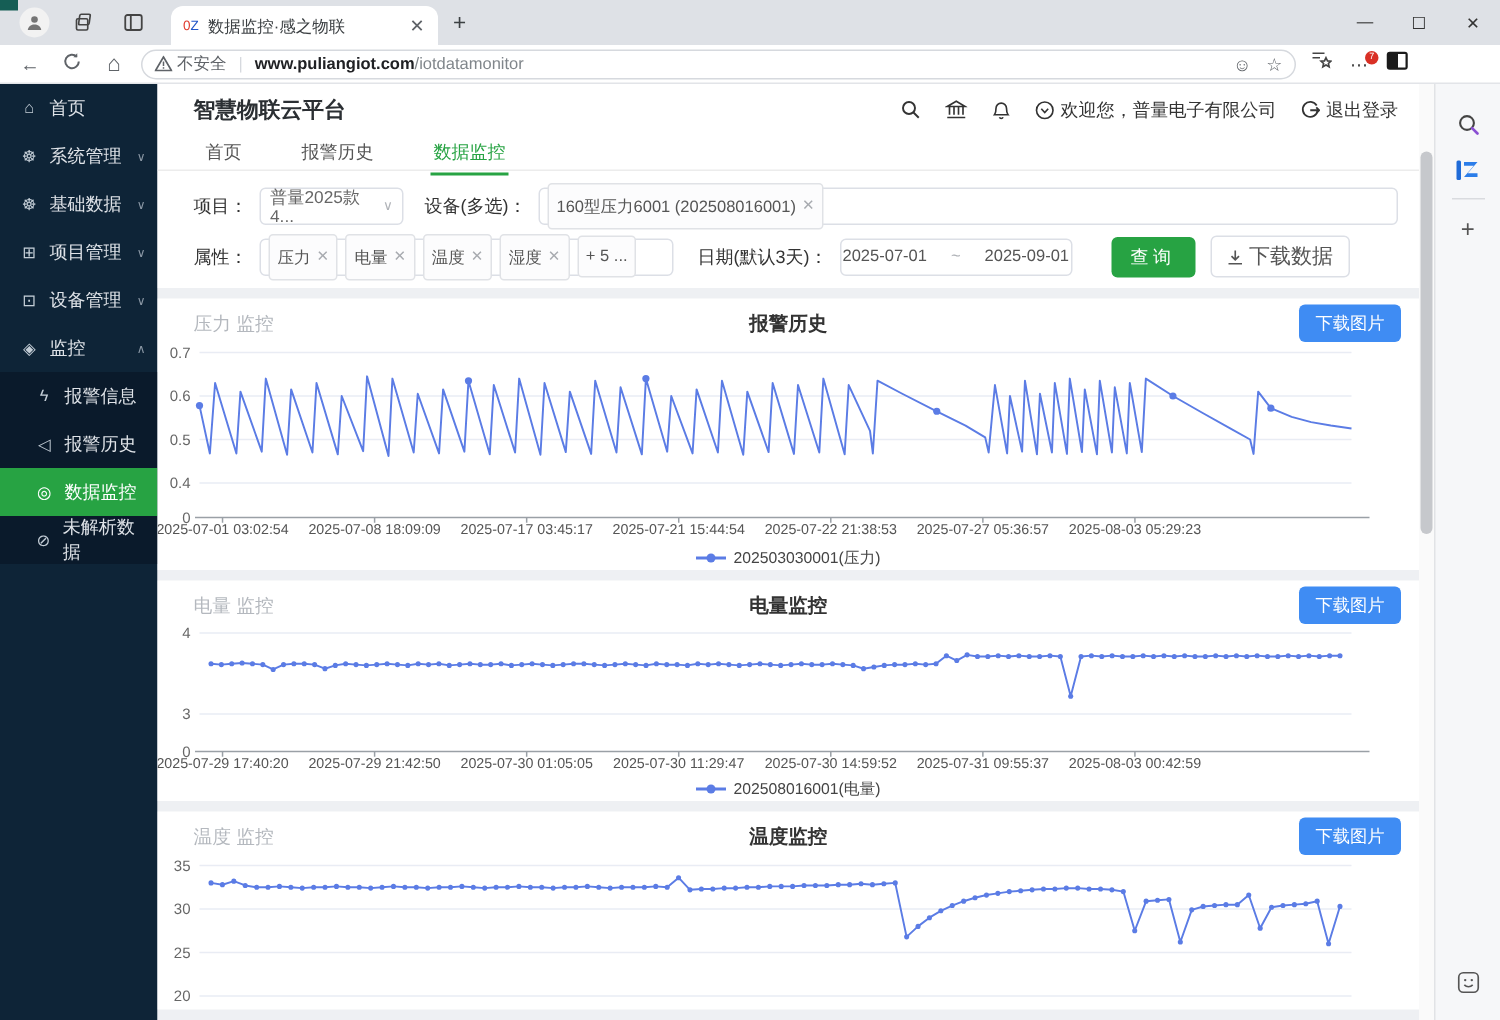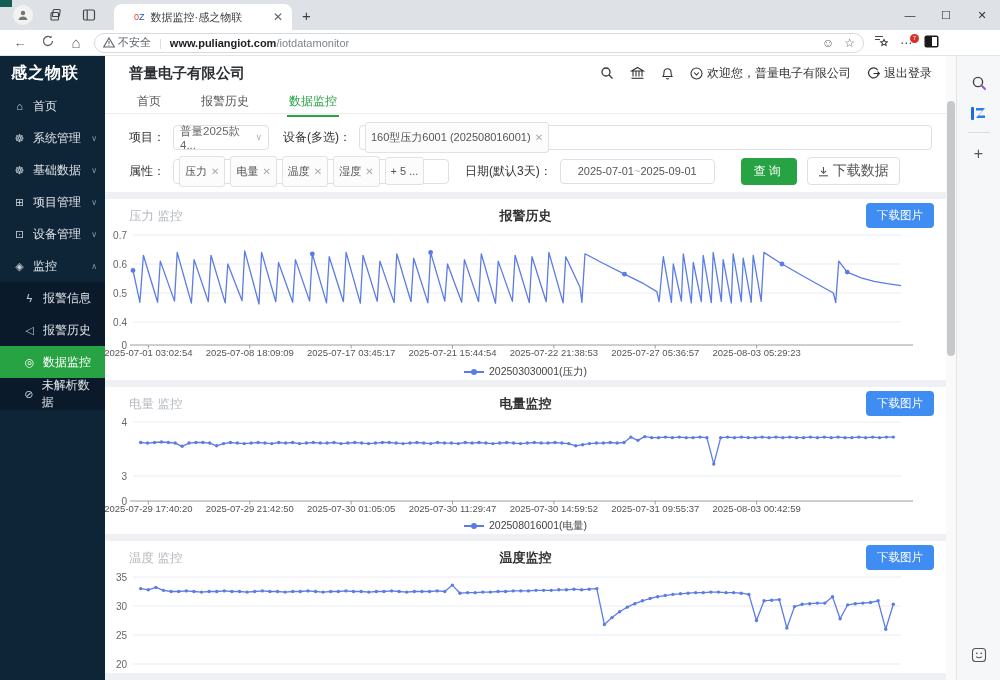--- a/index.html
+++ b/index.html
@@ -7,21 +7,21 @@
     font-family:"Liberation Sans","DejaVu Sans",sans-serif; }
 
   
   .tabstrip { height:30px; background:#dee1e6; display:flex; align-items:center; position:relative; }
   .corner-peek { position:absolute; left:0; top:0; width:12px; height:7px; background:#155e55; }
   .tabstrip .bicon { width:26px; height:22px; display:flex; align-items:center; justify-content:center;
     color:#444; font-size:13px; margin-left:7px; border-radius:4px; }
   .avatar-circ { width:20px; height:20px; border-radius:50%; background:#f2f2f2; display:flex; align-items:center; justify-content:center; }
   .tab { width:178px; height:26px; margin-left:12px; background:#fff; border-radius:8px 8px 0 0;
     display:flex; align-items:center; padding:0 6px 0 8px; position:relative; top:2px; }
-  .tab .fav { font-size:9px; font-weight:normal; letter-spacing:0; margin-right:6px;margin-left:12px; }
+  .tab .fav { font-size:9px; font-weight:normal; letter-spacing:0; margin-right:6px; }
   .fav .f1 { color:#e03c2f; } .fav .f2 { color:#2156c8; }
   .tab .t-title { flex:1; font-size:11px; color:#3c4043; white-space:nowrap; overflow:hidden; }
   .tab .t-close { color:#5f6368; font-size:12px; padding:0 3px; }
   .newtab { font-size:15px; color:#3c4043; margin-left:10px; }
   .wincontrols { position:absolute; right:0; top:0; height:30px; display:flex; }
   .wincontrols span { width:36px; height:100%; display:flex; align-items:center; justify-content:center;
     font-size:11px; color:#333; }
 
   .addrbar { height:26px; background:#fff; display:flex; align-items:center; border-bottom:1px solid #e2e4e8; }
   .addrbar .nav-ic { width:28px; text-align:center; color:#5f6368; font-size:13px; }
@@ -69,21 +69,21 @@
   .sel-box { width:96px; height:25px; border:1px solid #dcdfe6; border-radius:4px; display:flex; align-items:center;
     padding:0 6px; font-size:11.5px; color:#666; }
   .sel-box .chev { margin-left:auto; color:#b0b3b8; font-size:9px; }
   .wide-box { flex:1; height:25px; border:1px solid #dcdfe6; border-radius:4px; display:flex; align-items:center;
     padding:0 5px; gap:5px; }
   .attr-box { width:276px; flex:none; }
   .tag { border:1px solid #e0e2e6; background:#fcfcfd; border-radius:3px; font-size:11px; color:#555;
     padding:7px 5px; display:flex; align-items:center; gap:4px; white-space:nowrap; }
   .tag .x { color:#a8abb0; font-size:10px; }
   .date-box { width:155px; height:25px; border:1px solid #dcdfe6; border-radius:4px; display:flex;
-    align-items:center; justify-content:center; gap:0; font-size:11px; color:#555; margin-right:26px; }
+    align-items:center; justify-content:center; gap:16px; font-size:11px; color:#555; margin-right:26px; }
   .btn-green { background:var(--green); color:#fff; border:none; border-radius:4px; font-size:12px;
     padding:5px 13px; letter-spacing:3px; margin-right:10px; }
   .btn-plain { background:#fff; border:1px solid #dcdfe6; border-radius:4px; font-size:14px; color:#555;
     padding:4px 10px; display:flex; align-items:center; gap:4px; }
 
   .chart-sec { background:#fff; margin-top:7px; }
   .chart-head { position:relative; height:30px;padding-left:32px; }
   .sec-label { position:absolute; left:24px; top:9px; font-size:12.5px; color:#b4b8be; }
   .chart-title { position:absolute; left:0; right:0; top:8px; text-align:center; font-size:13px; font-weight:bold; color:#333; }
   .dl-btn { position:absolute; right:12px; top:4px; background:var(--blue); color:#fff; border:none;
@@ -178,21 +178,20 @@
           <rect x="0.5" y="0.5" width="14" height="12" rx="2" fill="#1a1a1a"></rect>
           <rect x="8" y="2" width="5" height="9" fill="#fff"></rect>
         </svg>
     </span>
   </div>
 </div>
 
 <div class="app">
 
   <nav class="sidenav">
-    <div class="logo">感之物联</div>
     <div class="nav-item">
       <span class="nic">⌂</span>
       <span>首页</span>
     </div>
     <div class="nav-item">
       <span class="nic">☸</span>
       <span>系统管理</span>
       <span class="chev">∨</span>
     </div>
     <div class="nav-item">
@@ -230,21 +229,21 @@
       </div>
       <div class="nav-item">
         <span class="nic">⊘</span>
         <span>未解析数据</span>
       </div>
     </div>
   </nav>
 
   <div class="main">
     <div class="main-header">
-      <span class="main-title">普量电子有限公司</span>
+      <span class="main-title">智慧物联云平台</span>
       <div class="hdr-right">
         <span class="hic">
           <svg width="14" height="14" viewBox="0 0 14 14" fill="none" stroke="#333" stroke-width="1.3">
               <circle cx="6" cy="6" r="4"></circle>
               <line x1="9" y1="9" x2="12.5" y2="12.5"></line>
             </svg>
         </span>
         <span class="hic">
           <svg width="15" height="14" viewBox="0 0 15 14" fill="none" stroke="#333" stroke-width="1.1">
               <path d="M1.5 5 L7.5 1.5 L13.5 5 Z"></path>

